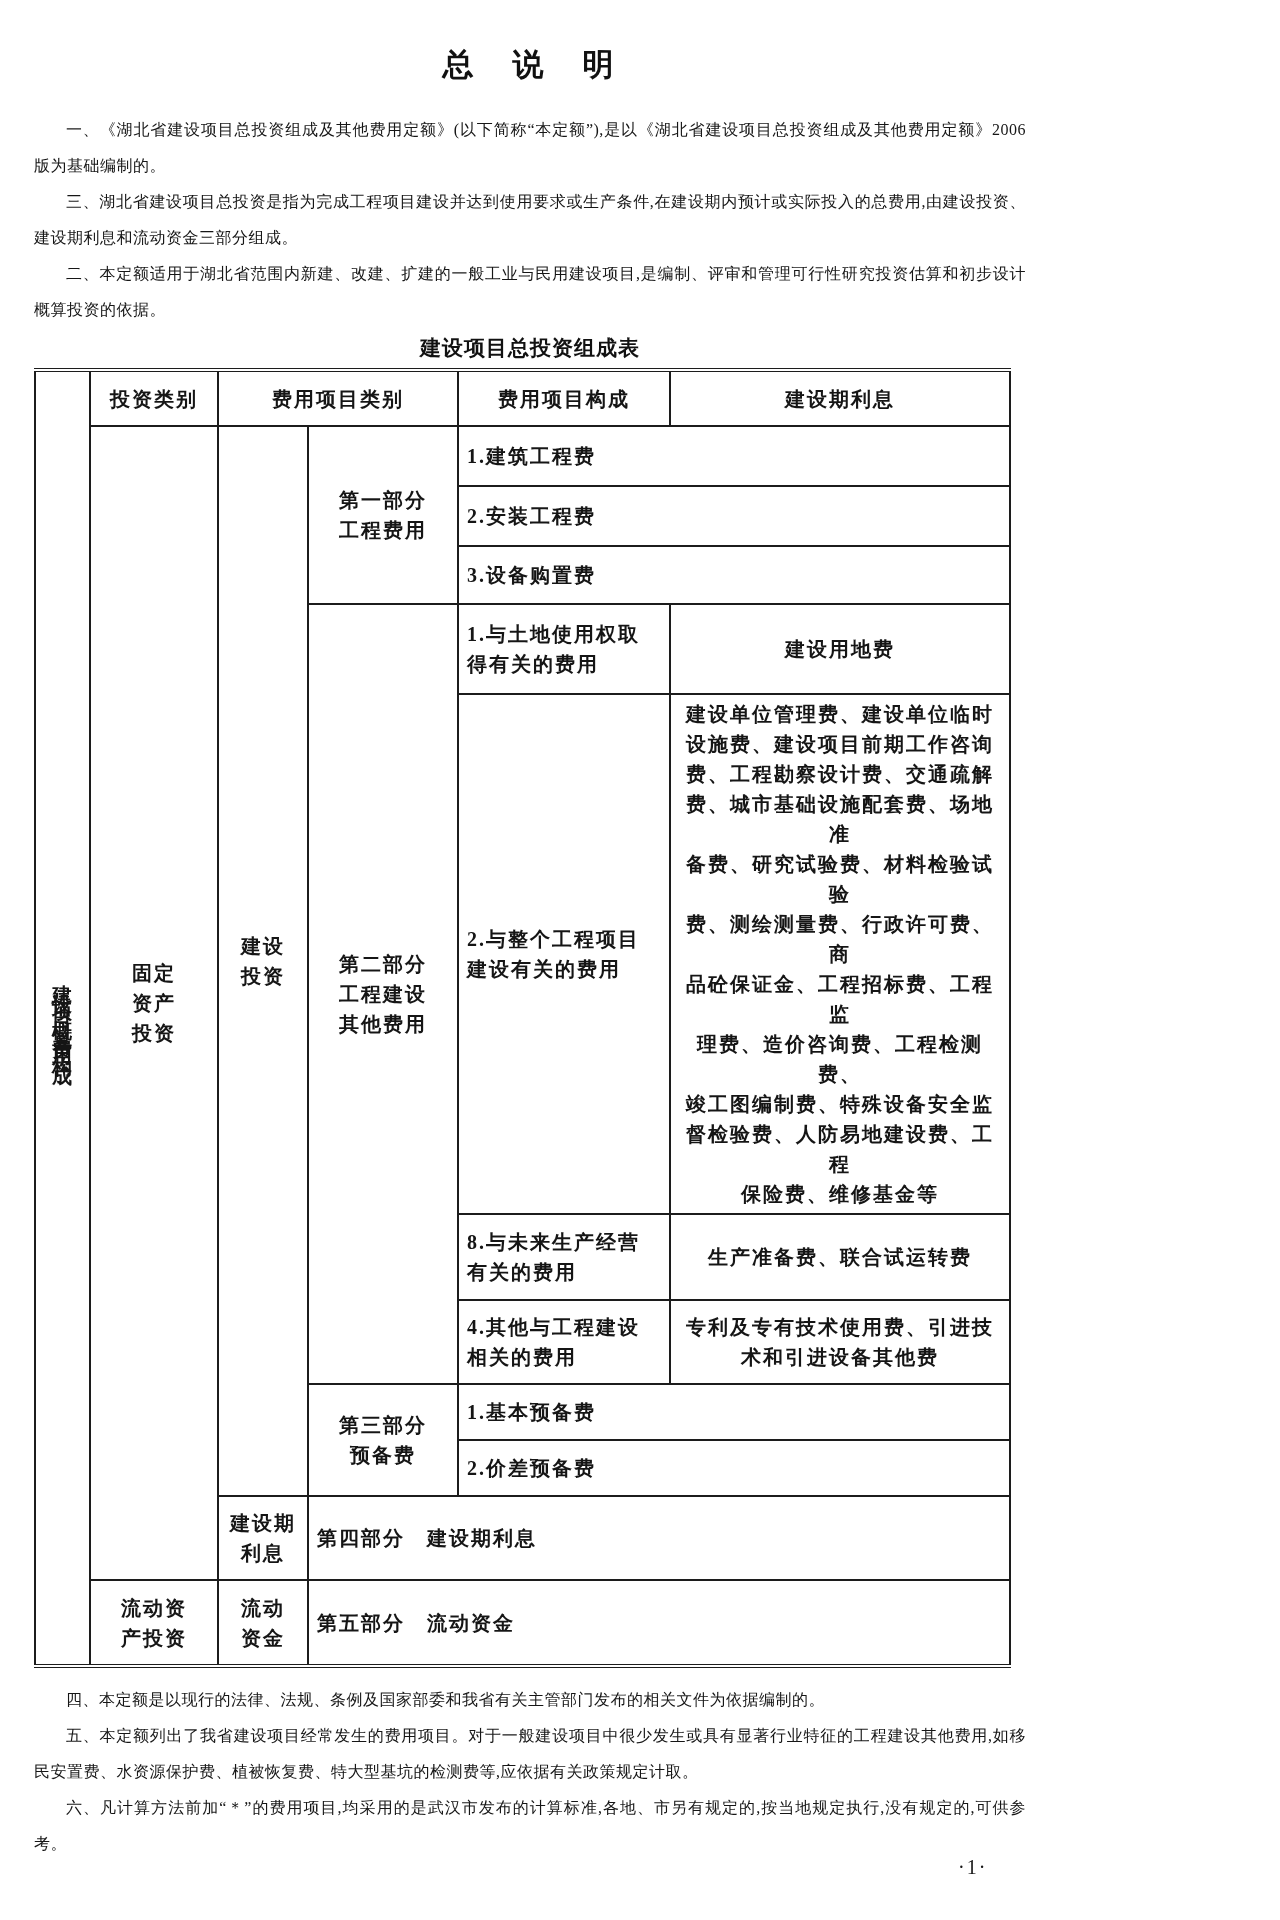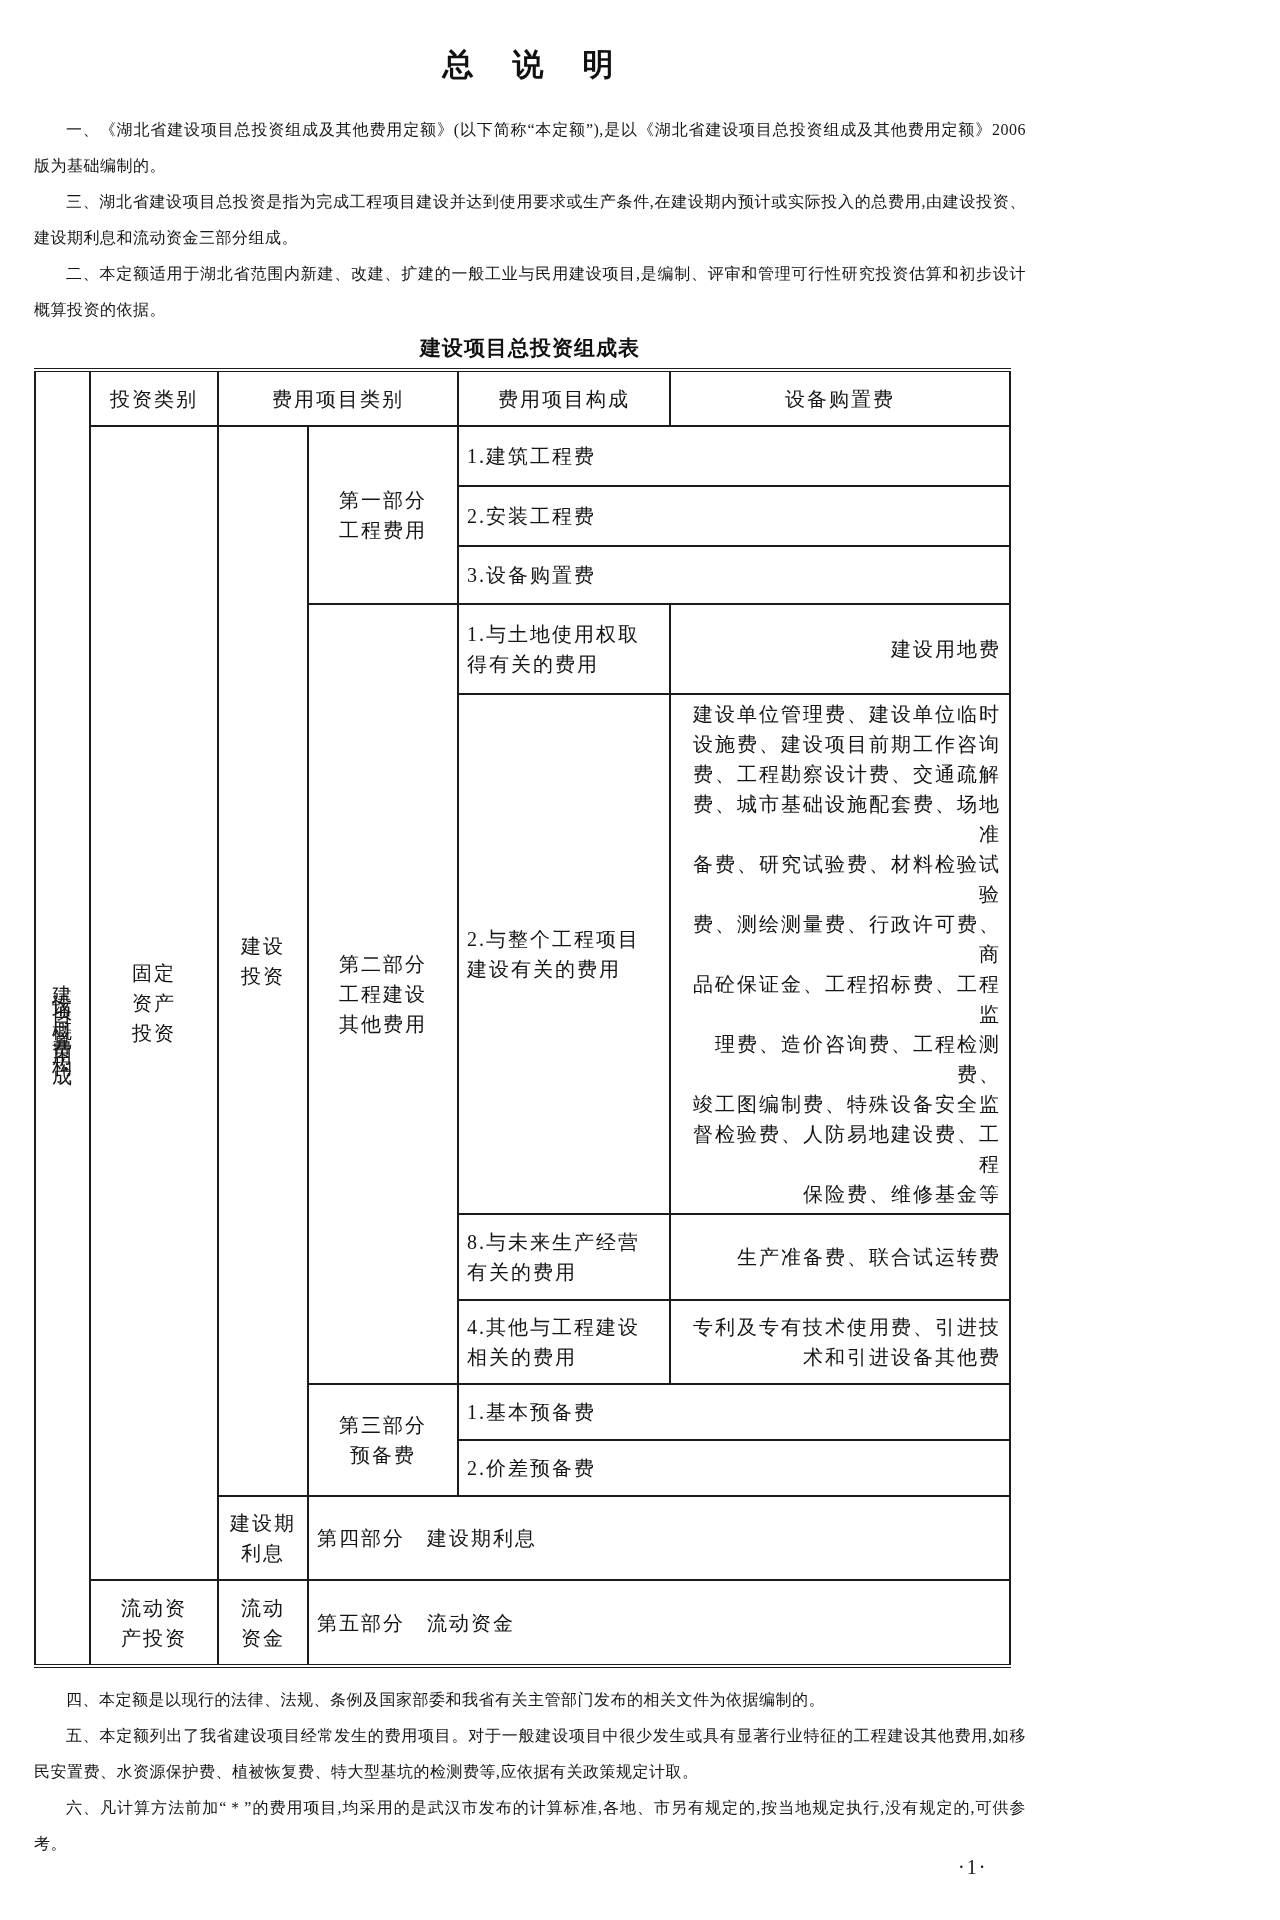--- a/index.html
+++ b/index.html
@@ -49,35 +49,36 @@
     width:975px;
     font-size:20px;
     color:#151515;
   }
   table.invest-table td{
     border:2px solid #1c1c1c;
     vertical-align:middle;
     letter-spacing:2px;
     line-height:30px;
     padding:4px 8px;
+    font-weight:bold;
   }
   table.invest-table{border-top:4px double #1c1c1c;border-bottom:4px double #1c1c1c;border-left:2.5px solid #1c1c1c;border-right:2.5px solid #1c1c1c;}
   td.c{text-align:center;padding:4px 4px;}
   td.l{text-align:left;padding-left:12px;}
   .pre{white-space:pre-line;}
   td.axis-cell{text-align:center;padding:0;}
   .vertical{
     writing-mode:vertical-rl;
     text-orientation:upright;
     letter-spacing:9px;
     font-size:20px;
     display:inline-block;
   }
   td.part-merge{padding-left:36px;}
-  td.fee-content{padding:8px 10px 8px 12px;text-align:right;}
+  td.fee-content{padding:8px 10px 8px 12px;text-align:center;}
   tr.h-head{height:56px;}
   tr.r1,tr.r2{height:60px;}
   tr.r3{height:58px;}
   tr.r4{height:90px;}
   tr.r5{height:388px;}
   tr.r6{height:86px;}
   tr.r7{height:84px;}
   tr.r8,tr.r9{height:56px;}
   tr.r10{height:84px;}
   tr.r11{height:86px;}
@@ -116,21 +117,21 @@
           <col style="width:340px">
       </colgroup>
       <tbody>
           <tr class="h-head">
         <td class="axis-cell" rowspan="12">
           <span class="vertical">建设项目概算费用构成</span>
         </td>
         <td class="c">投资类别</td>
         <td class="c" colspan="2">费用项目类别</td>
         <td class="c">费用项目构成</td>
-        <td class="c">设备购置费</td>
+        <td class="c">建设期利息</td>
       </tr>
       <tr class="r1">
         <td class="c pre" rowspan="10">固定
 资产
 投资</td>
         <td class="c pre" rowspan="9">建设
 投资</td>
         <td class="c pre" rowspan="3">第一部分
 工程费用</td>
         <td class="l" colspan="2">1.建筑工程费</td>

